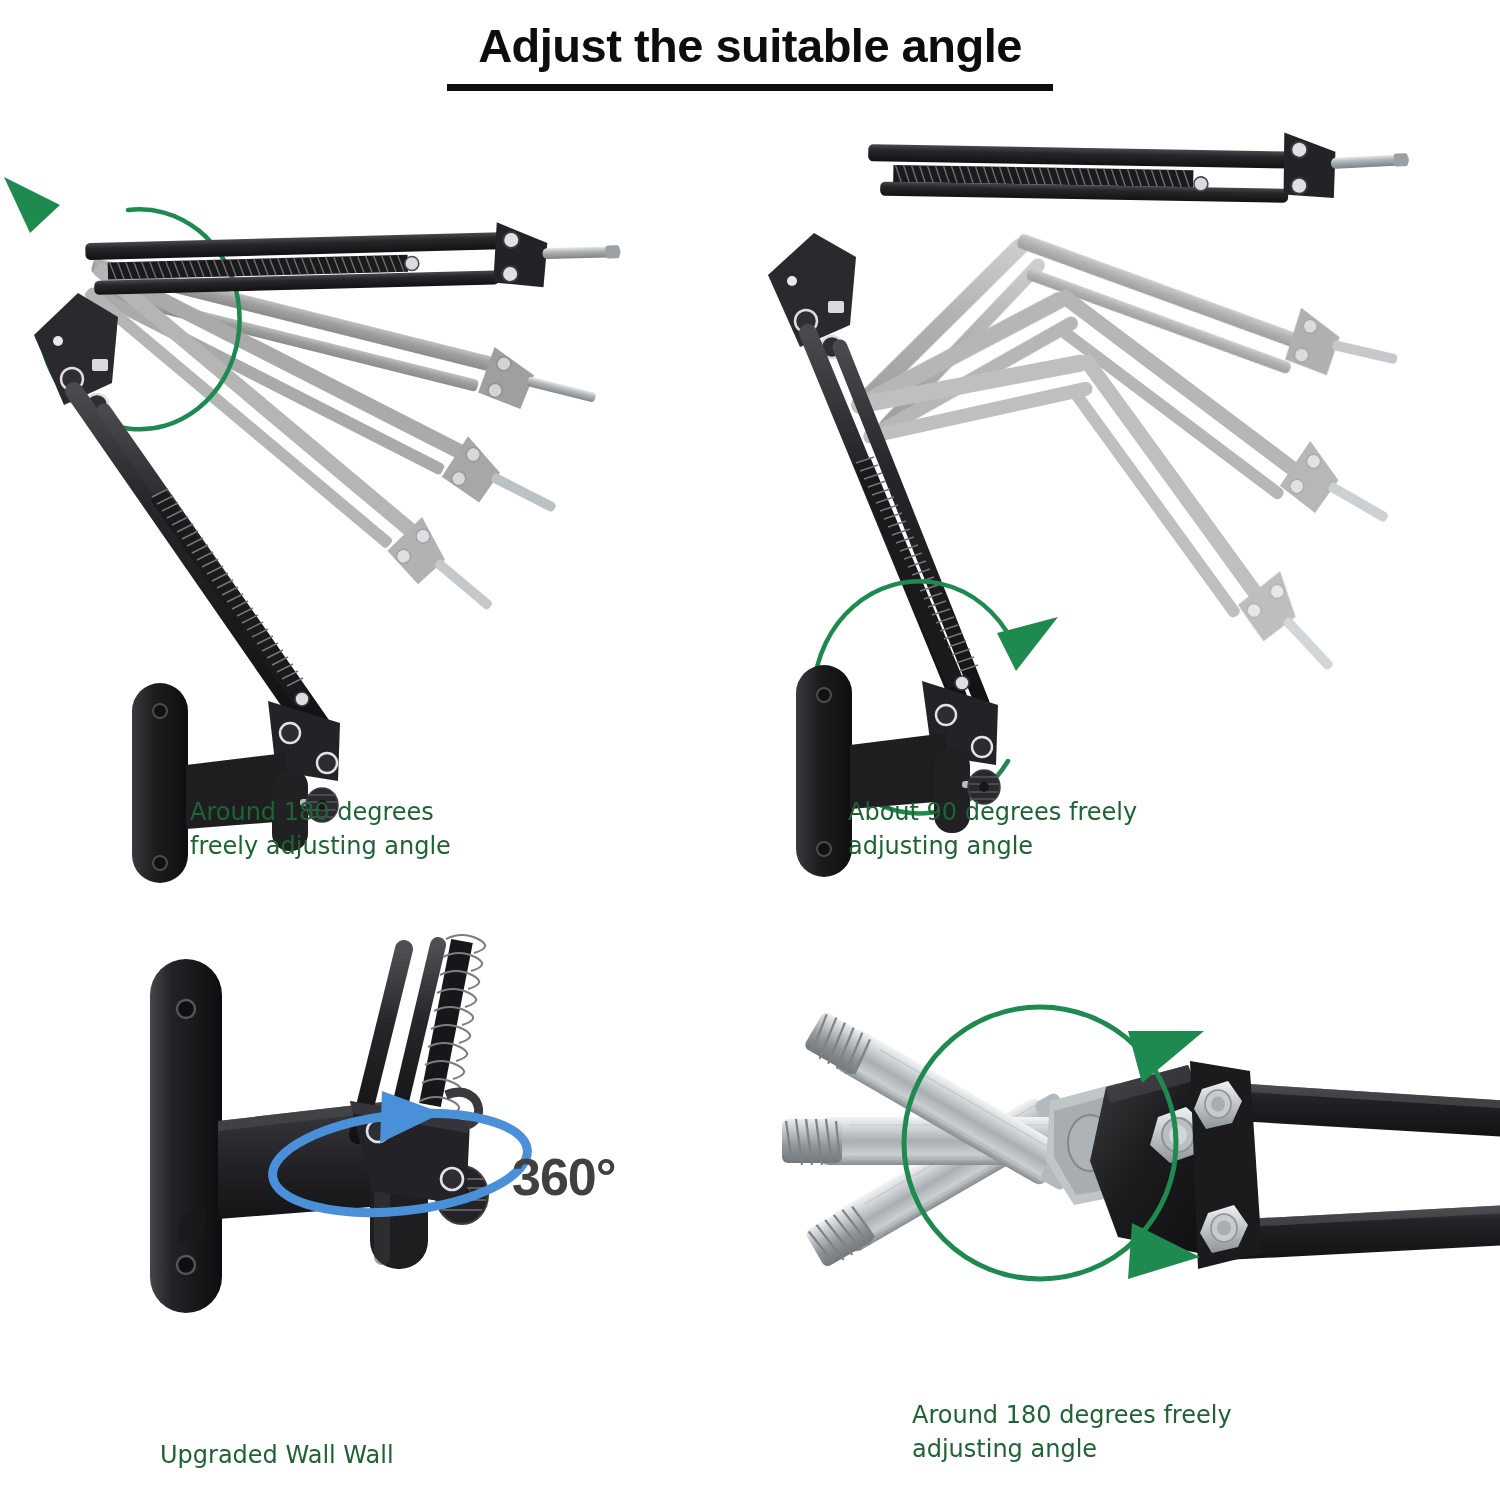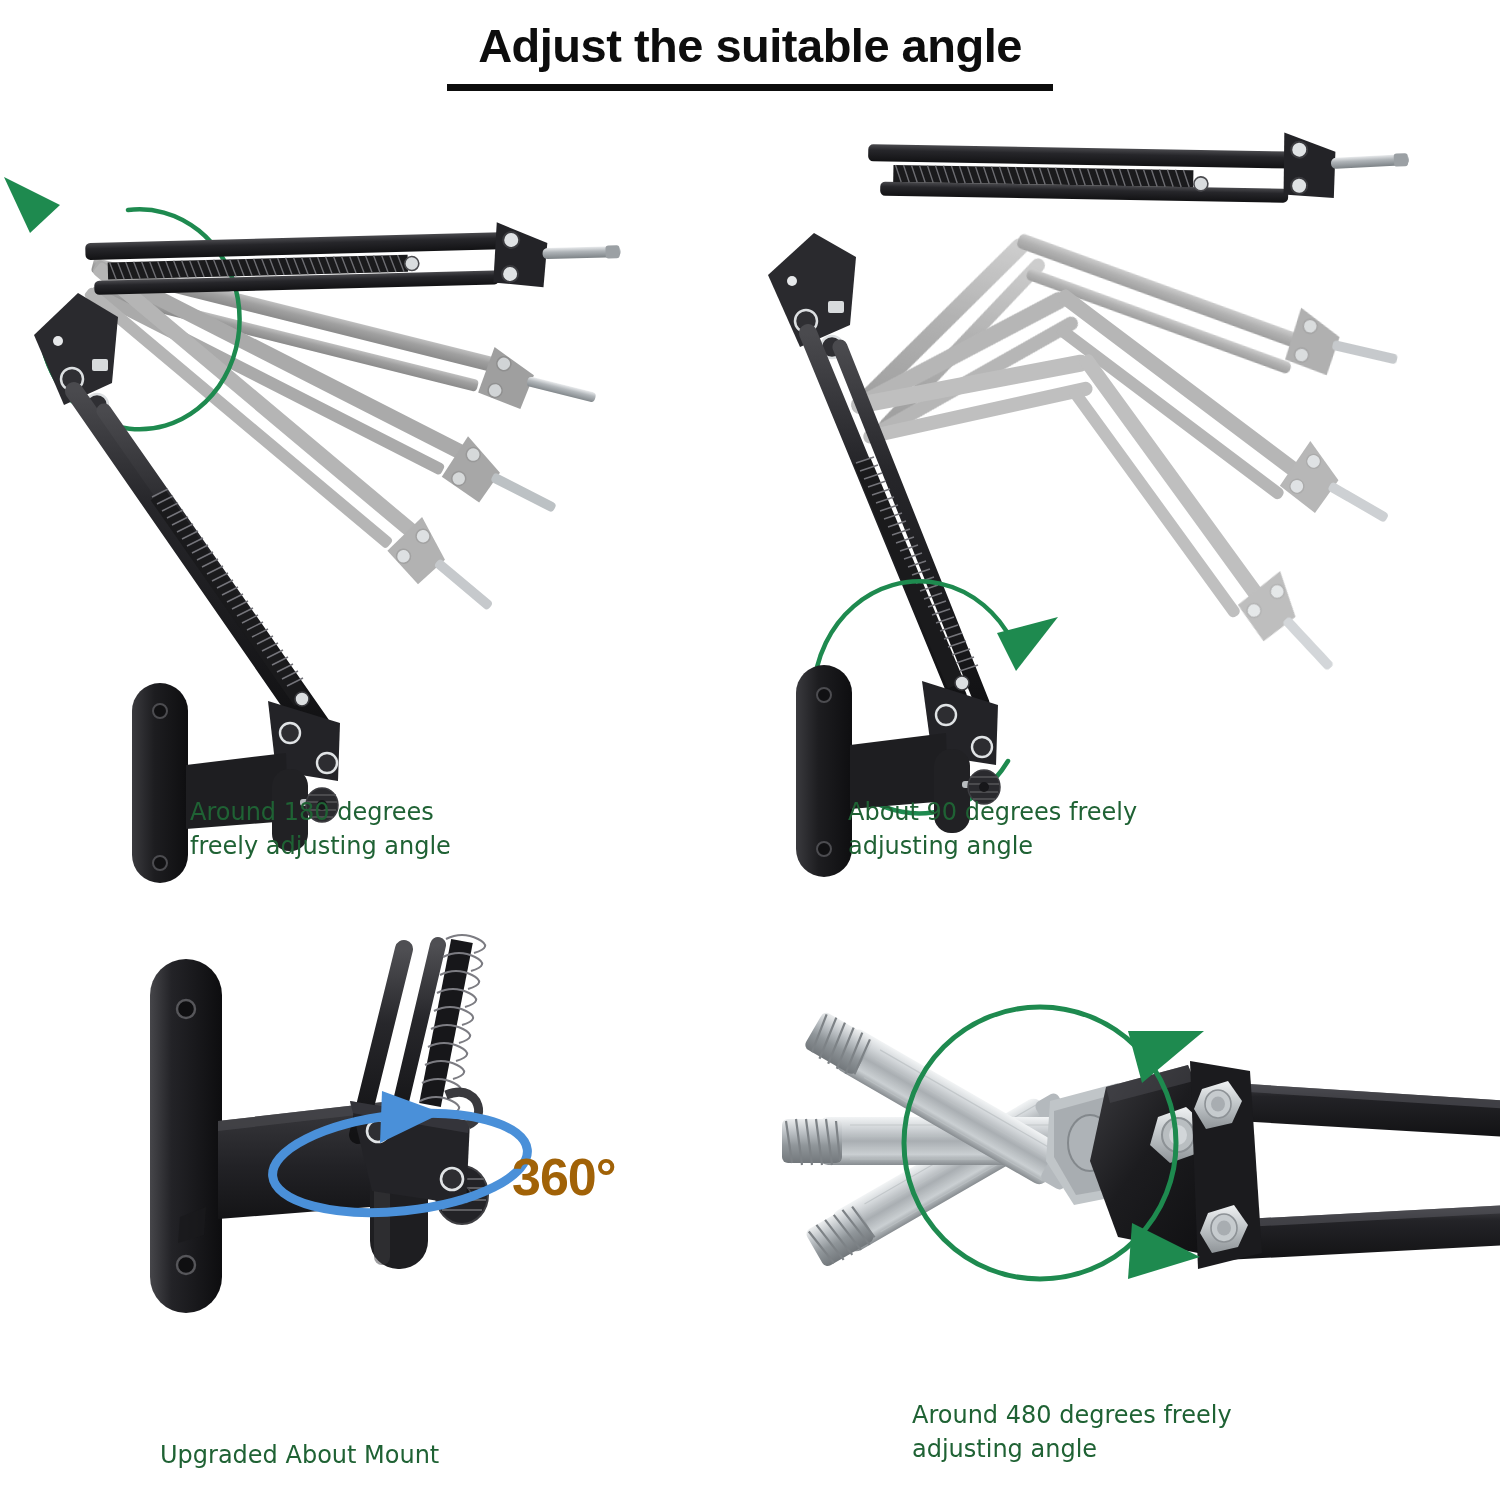--- a/index.html
+++ b/index.html
@@ -65,21 +65,21 @@
   #cap-bl { left: 160px; top: 1438px; width: 440px; }
   #cap-br { left: 912px; top: 1398px; width: 470px; }
 
   .badge-360 {
     position: absolute;
     left: 512px;
     top: 1147px;
     font-family: "Liberation Sans", sans-serif;
     font-weight: bold;
     font-size: 52px;
-    color: #a16207;
+    color: #404040;
     letter-spacing: -1px;
   }
 
   svg { display: block; overflow: visible; }
   .svg-abs { position: absolute; left: 0; top: 0; }
 </style>
 </head>
 <body>
 
 <div class="title-wrap">
@@ -427,21 +427,21 @@
       <path d="M446 190 Q466 182 476 196 Q484 212 468 220" fill="none" stroke="#3a3a3e" stroke-width="9"></path>
     </g>
 
     <g>
       <ellipse cx="400" cy="258" rx="128" ry="48" transform="rotate(-6 400 258)" fill="none" stroke="#4a90d9" stroke-width="9"></ellipse>
       <path d="M382 186 L442 208 L380 238 Z" fill="#4a90d9"></path>
     </g>
   </svg>
   <div class="badge-360" style="position:absolute; left:512px; top:242px;">360°</div>
 </div>
-<div class="caption" id="cap-bl">Upgraded About Mount</div>
+<div class="caption" id="cap-bl">Upgraded Wall Wall</div>
 
 <div class="panel" id="panel-br">
   <svg class="svg-abs" width="750" height="595" viewBox="0 0 750 595">
     <defs>
       <linearGradient id="screwBody" x1="0" y1="0" x2="0" y2="1">
         <stop offset="0%" stop-color="#f2f4f5"></stop>
         <stop offset="22%" stop-color="#d3d7da"></stop>
         <stop offset="50%" stop-color="#a9aeb2"></stop>
         <stop offset="78%" stop-color="#cacfd2"></stop>
         <stop offset="100%" stop-color="#878c90"></stop>
@@ -539,14 +539,14 @@
       </g>
     </g>
 
     <g>
       <circle cx="290" cy="238" r="136" fill="none" stroke="#1e8a4f" stroke-width="5"></circle>
       <path d="M378 126 L454 126 L392 178 Z" fill="#1e8a4f"></path>
       <path d="M382 318 L450 352 L378 374 Z" fill="#1e8a4f"></path>
     </g>
   </svg>
 </div>
-<div class="caption" id="cap-br">Around 480 degrees freely
+<div class="caption" id="cap-br">Around 180 degrees freely
 adjusting angle</div>
 
 </body></html>

